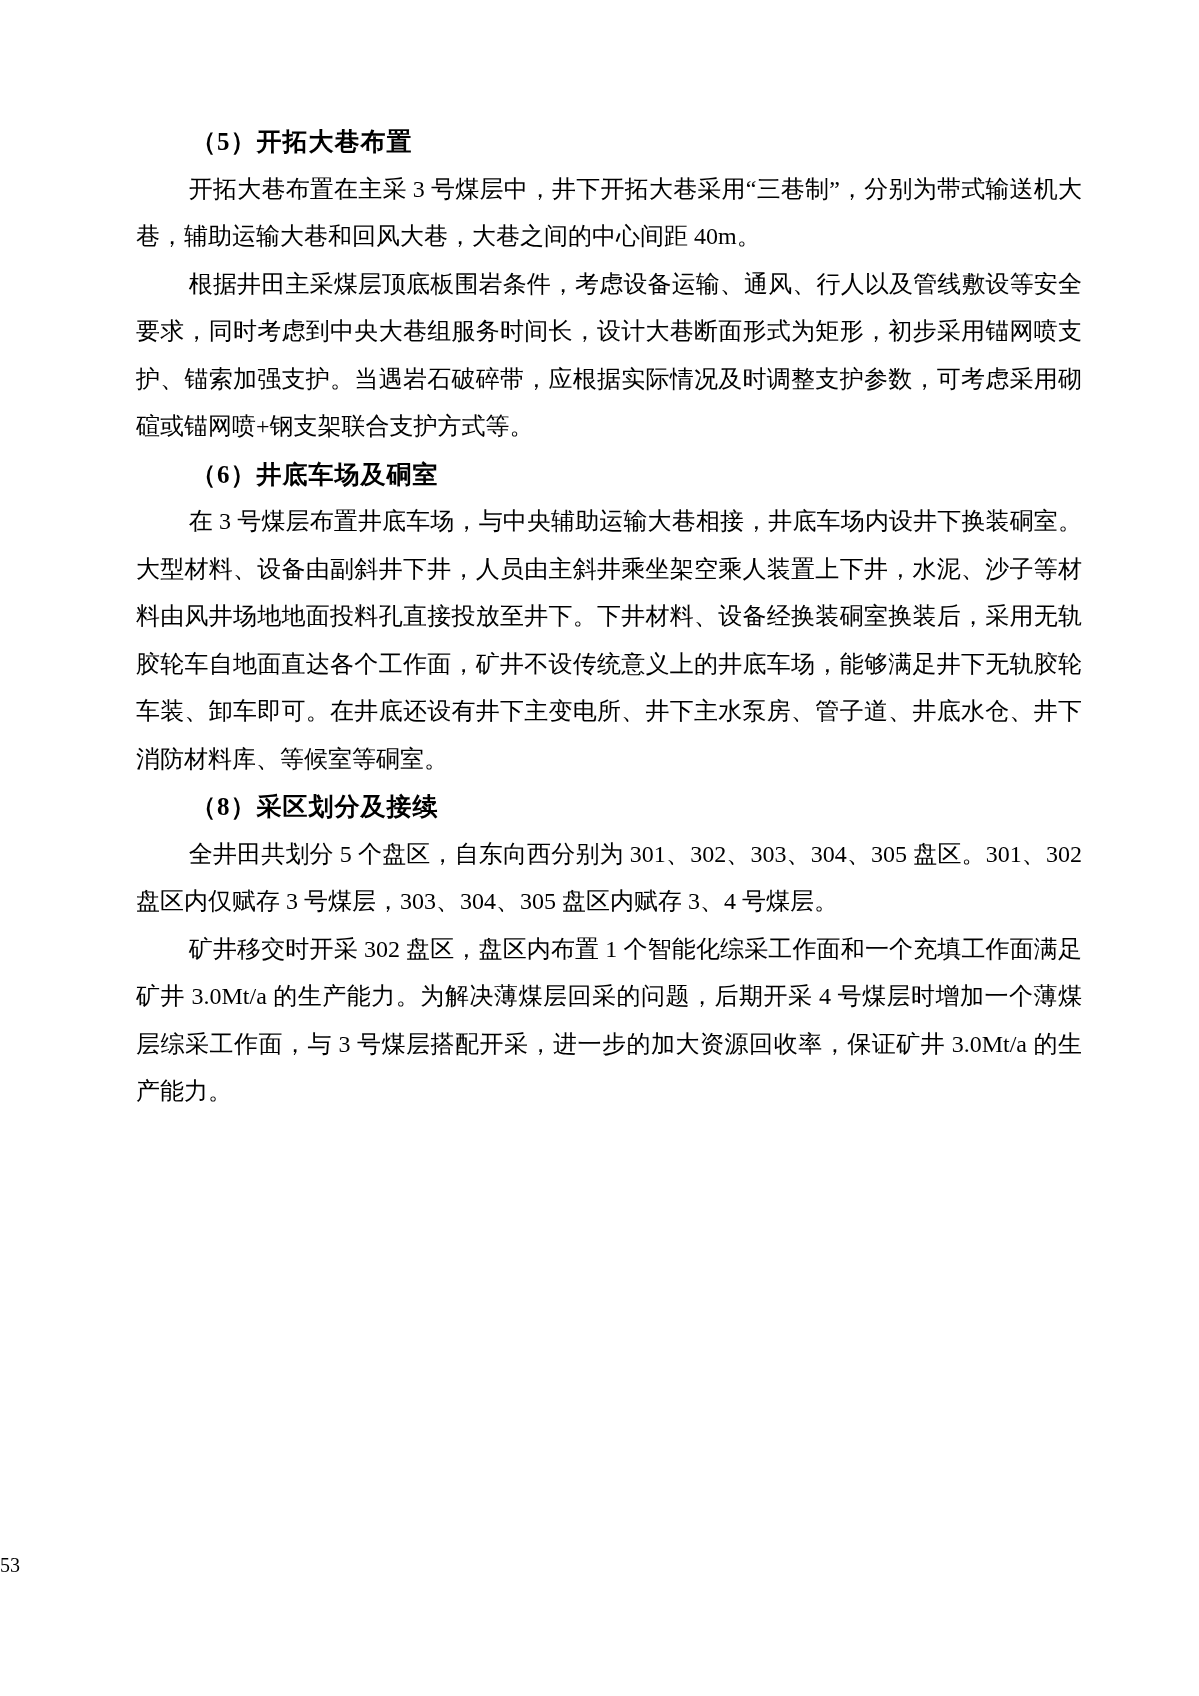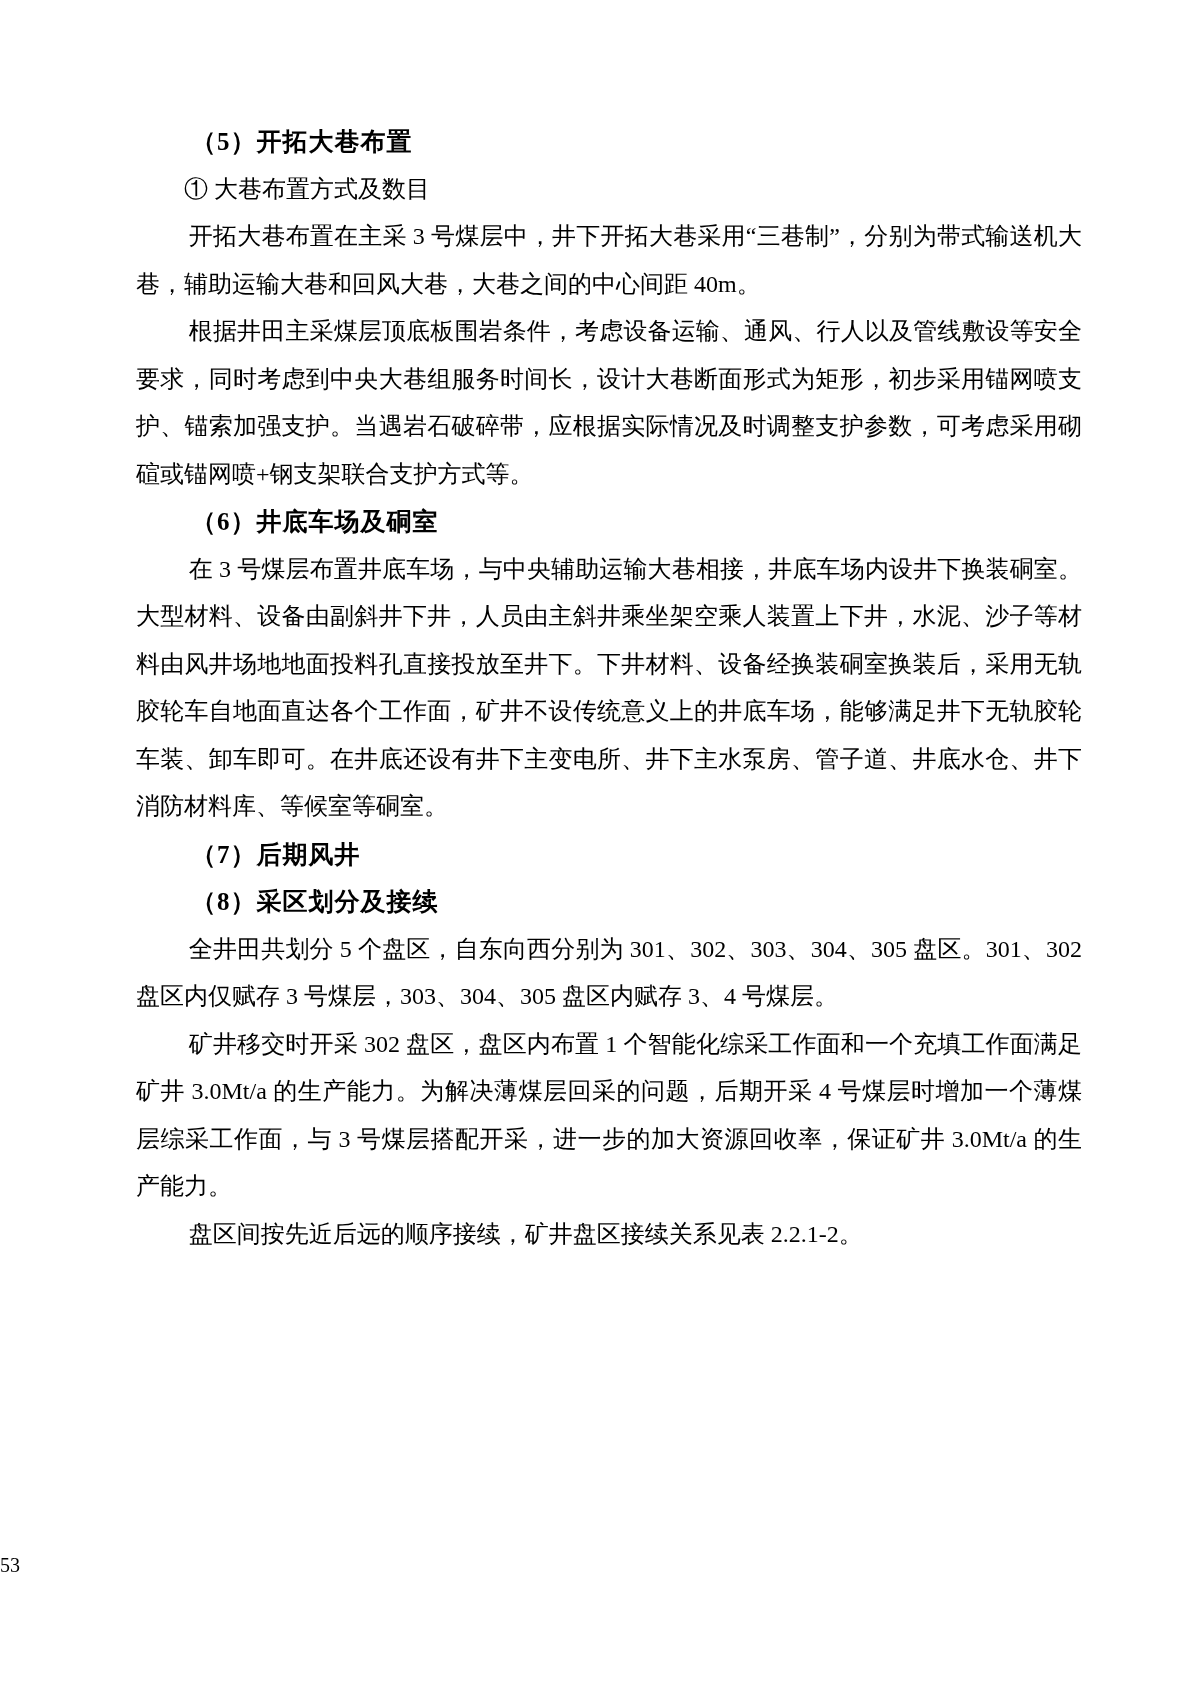--- a/index.html
+++ b/index.html
@@ -50,27 +50,24 @@
     font-size: 20px;
     line-height: 26px;
   }
 </style>
 </head>
 <body>
 
 <div class="page">
   <div class="content">
     <p class="block heading">（5）开拓大巷布置</p>
-    <p class="block subitem">① 大巷布置方式及数目</p>
     <p class="block para">开拓大巷布置在主采 3 号煤层中，井下开拓大巷采用“三巷制”，分别为带式输送机大巷，辅助运输大巷和回风大巷，大巷之间的中心间距 40m。</p>
     <p class="block para">根据井田主采煤层顶底板围岩条件，考虑设备运输、通风、行人以及管线敷设等安全要求，同时考虑到中央大巷组服务时间长，设计大巷断面形式为矩形，初步采用锚网喷支护、锚索加强支护。当遇岩石破碎带，应根据实际情况及时调整支护参数，可考虑采用砌碹或锚网喷+钢支架联合支护方式等。</p>
     <p class="block heading">（6）井底车场及硐室</p>
     <p class="block para">在 3 号煤层布置井底车场，与中央辅助运输大巷相接，井底车场内设井下换装硐室。大型材料、设备由副斜井下井，人员由主斜井乘坐架空乘人装置上下井，水泥、沙子等材料由风井场地地面投料孔直接投放至井下。下井材料、设备经换装硐室换装后，采用无轨胶轮车自地面直达各个工作面，矿井不设传统意义上的井底车场，能够满足井下无轨胶轮车装、卸车即可。在井底还设有井下主变电所、井下主水泵房、管子道、井底水仓、井下消防材料库、等候室等硐室。</p>
-    <p class="block heading">（7）后期风井</p>
     <p class="block heading">（8）采区划分及接续</p>
     <p class="block para">全井田共划分 5 个盘区，自东向西分别为 301、302、303、304、305 盘区。301、302 盘区内仅赋存 3 号煤层，303、304、305 盘区内赋存 3、4 号煤层。</p>
     <p class="block para">矿井移交时开采 302 盘区，盘区内布置 1 个智能化综采工作面和一个充填工作面满足矿井 3.0Mt/a 的生产能力。为解决薄煤层回采的问题，后期开采 4 号煤层时增加一个薄煤层综采工作面，与 3 号煤层搭配开采，进一步的加大资源回收率，保证矿井 3.0Mt/a 的生产能力。</p>
-    <p class="block para">盘区间按先近后远的顺序接续，矿井盘区接续关系见表 2.2.1-2。</p>
   </div>
   <div class="footer">
     <span>53</span>
   </div>
 </div>
 
 </body></html>

